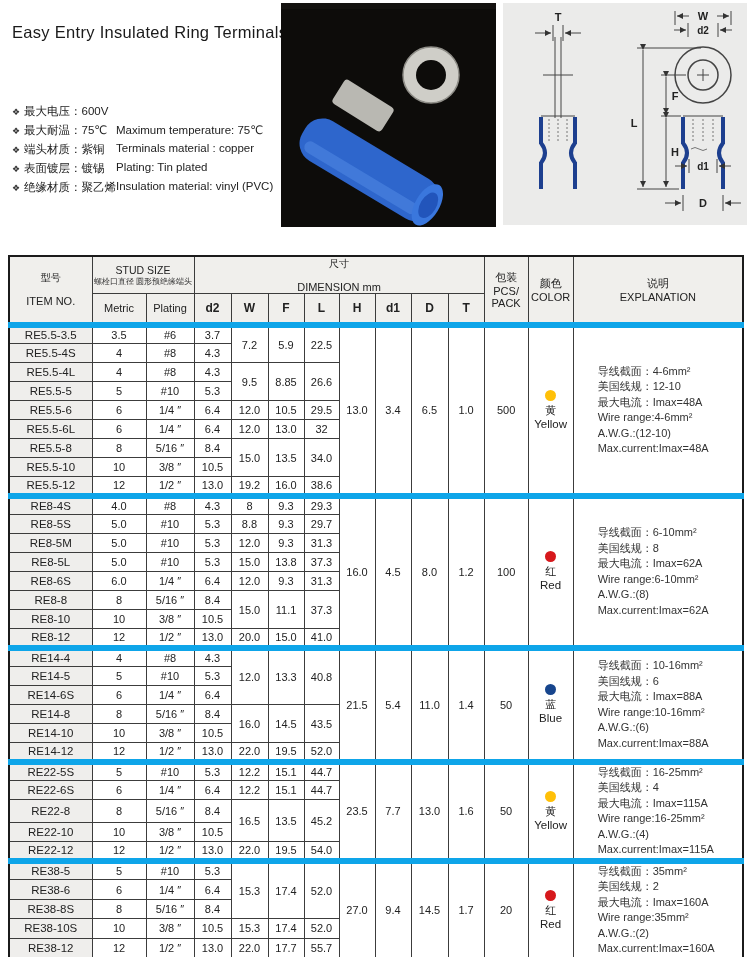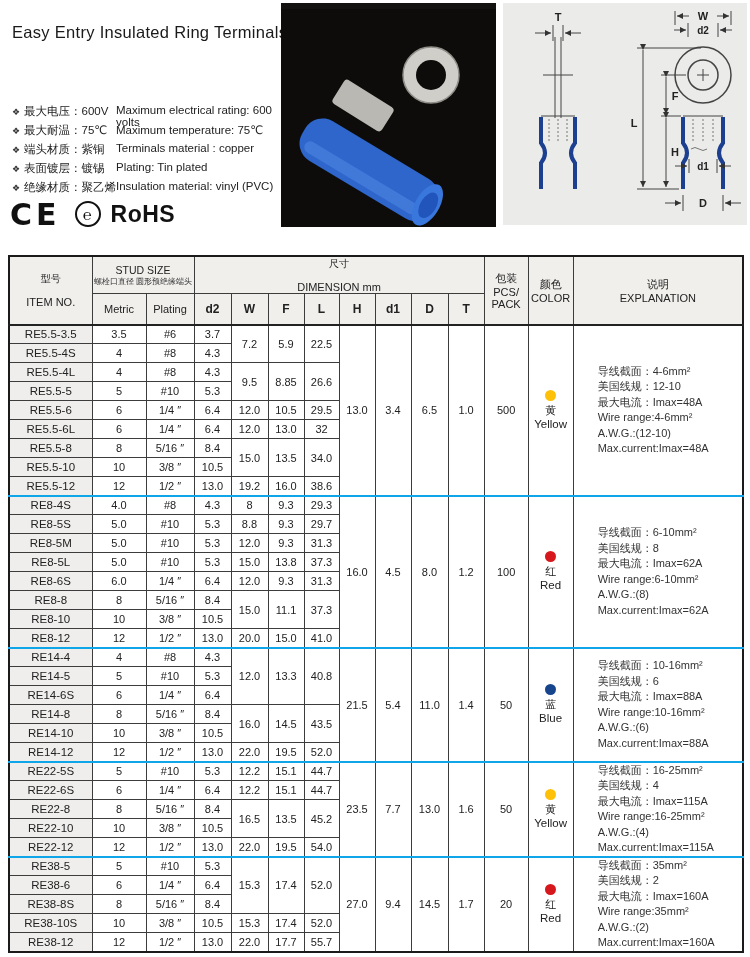--- a/index.html
+++ b/index.html
@@ -29,21 +29,21 @@
 
   
   .table-wrap { position:absolute; left:8px; top:255px; }
   table { border-collapse:collapse; table-layout:fixed; width:734px; border:2px solid #1b1b1b; }
   th, td { border:1px solid #3c3c3c; text-align:center; vertical-align:middle; padding:0;
            font-size:11px; color:#222; overflow:hidden; }
   thead th { background:#f0efec; font-weight:normal; }
   thead tr.h1 { height:36px; }
   thead tr.h2 { height:31px; }
   thead { border-bottom:2px solid #222; }
-  tbody.grp { border-top:2px solid #0ea5e9; }
+  tbody.grp { border-top:6px solid #0ea5e9; }
   tbody tr { height:19px; }
   td.item { background:#efeeec; font-size:11.5px; }
   .hdr-line1 { font-size:10px; }
   .hdr-line2 { font-size:11px;margin-top:10px; }
   .hdr-small { font-size:8px; color:#333; letter-spacing:0; }
   .dim-letter { font-weight:bold; font-size:12px; }
   td.colorcell .dot { display:block; width:11px; height:11px; border-radius:50%; margin:0 auto 2px auto; }
   td.colorcell { line-height:14px; }
   .color-zh { font-size:11px; }
   .color-en { font-size:11.5px; }
@@ -54,21 +54,20 @@
 
 <div class="page">
 
   <div class="top">
     <div class="title-en">Easy Entry Insulated Ring Terminals</div>
 
     <div class="spec-list">
       <div class="spec-row">
         <span class="spec-bullet">❖</span>
         <span class="spec-zh">最大电压：600V</span>
-        <span class="spec-en">Maximum electrical rating: 600 volts</span>
       </div>
       <div class="spec-row">
         <span class="spec-bullet">❖</span>
         <span class="spec-zh">最大耐温：75℃</span>
         <span class="spec-en">Maximum temperature: 75℃</span>
       </div>
       <div class="spec-row">
         <span class="spec-bullet">❖</span>
         <span class="spec-zh">端头材质：紫铜</span>
         <span class="spec-en">Terminals material : copper</span>
@@ -78,25 +77,20 @@
         <span class="spec-zh">表面镀层：镀锡</span>
         <span class="spec-en">Plating: Tin plated</span>
       </div>
       <div class="spec-row">
         <span class="spec-bullet">❖</span>
         <span class="spec-zh">绝缘材质：聚乙烯</span>
         <span class="spec-en">Insulation material: vinyl (PVC)</span>
       </div>
     </div>
 
-    <div class="logos">
-      <span class="ce-mark">CE</span>
-      <span class="cert-circle">℮</span>
-      <span class="rohs-text">RoHS</span>
-    </div>
 
     <div class="photo">
       <svg width="215" height="224" viewBox="0 0 215 224">
         <rect x="0" y="0" width="215" height="224" fill="#0d0c0a"></rect>
         <rect x="0" y="0" width="215" height="6" fill="#141210"></rect>
 
         <g transform="rotate(-58 110 120)">
           <rect x="96" y="58" width="28" height="58" rx="4" fill="#b9b8b2"></rect>
         </g>
 

